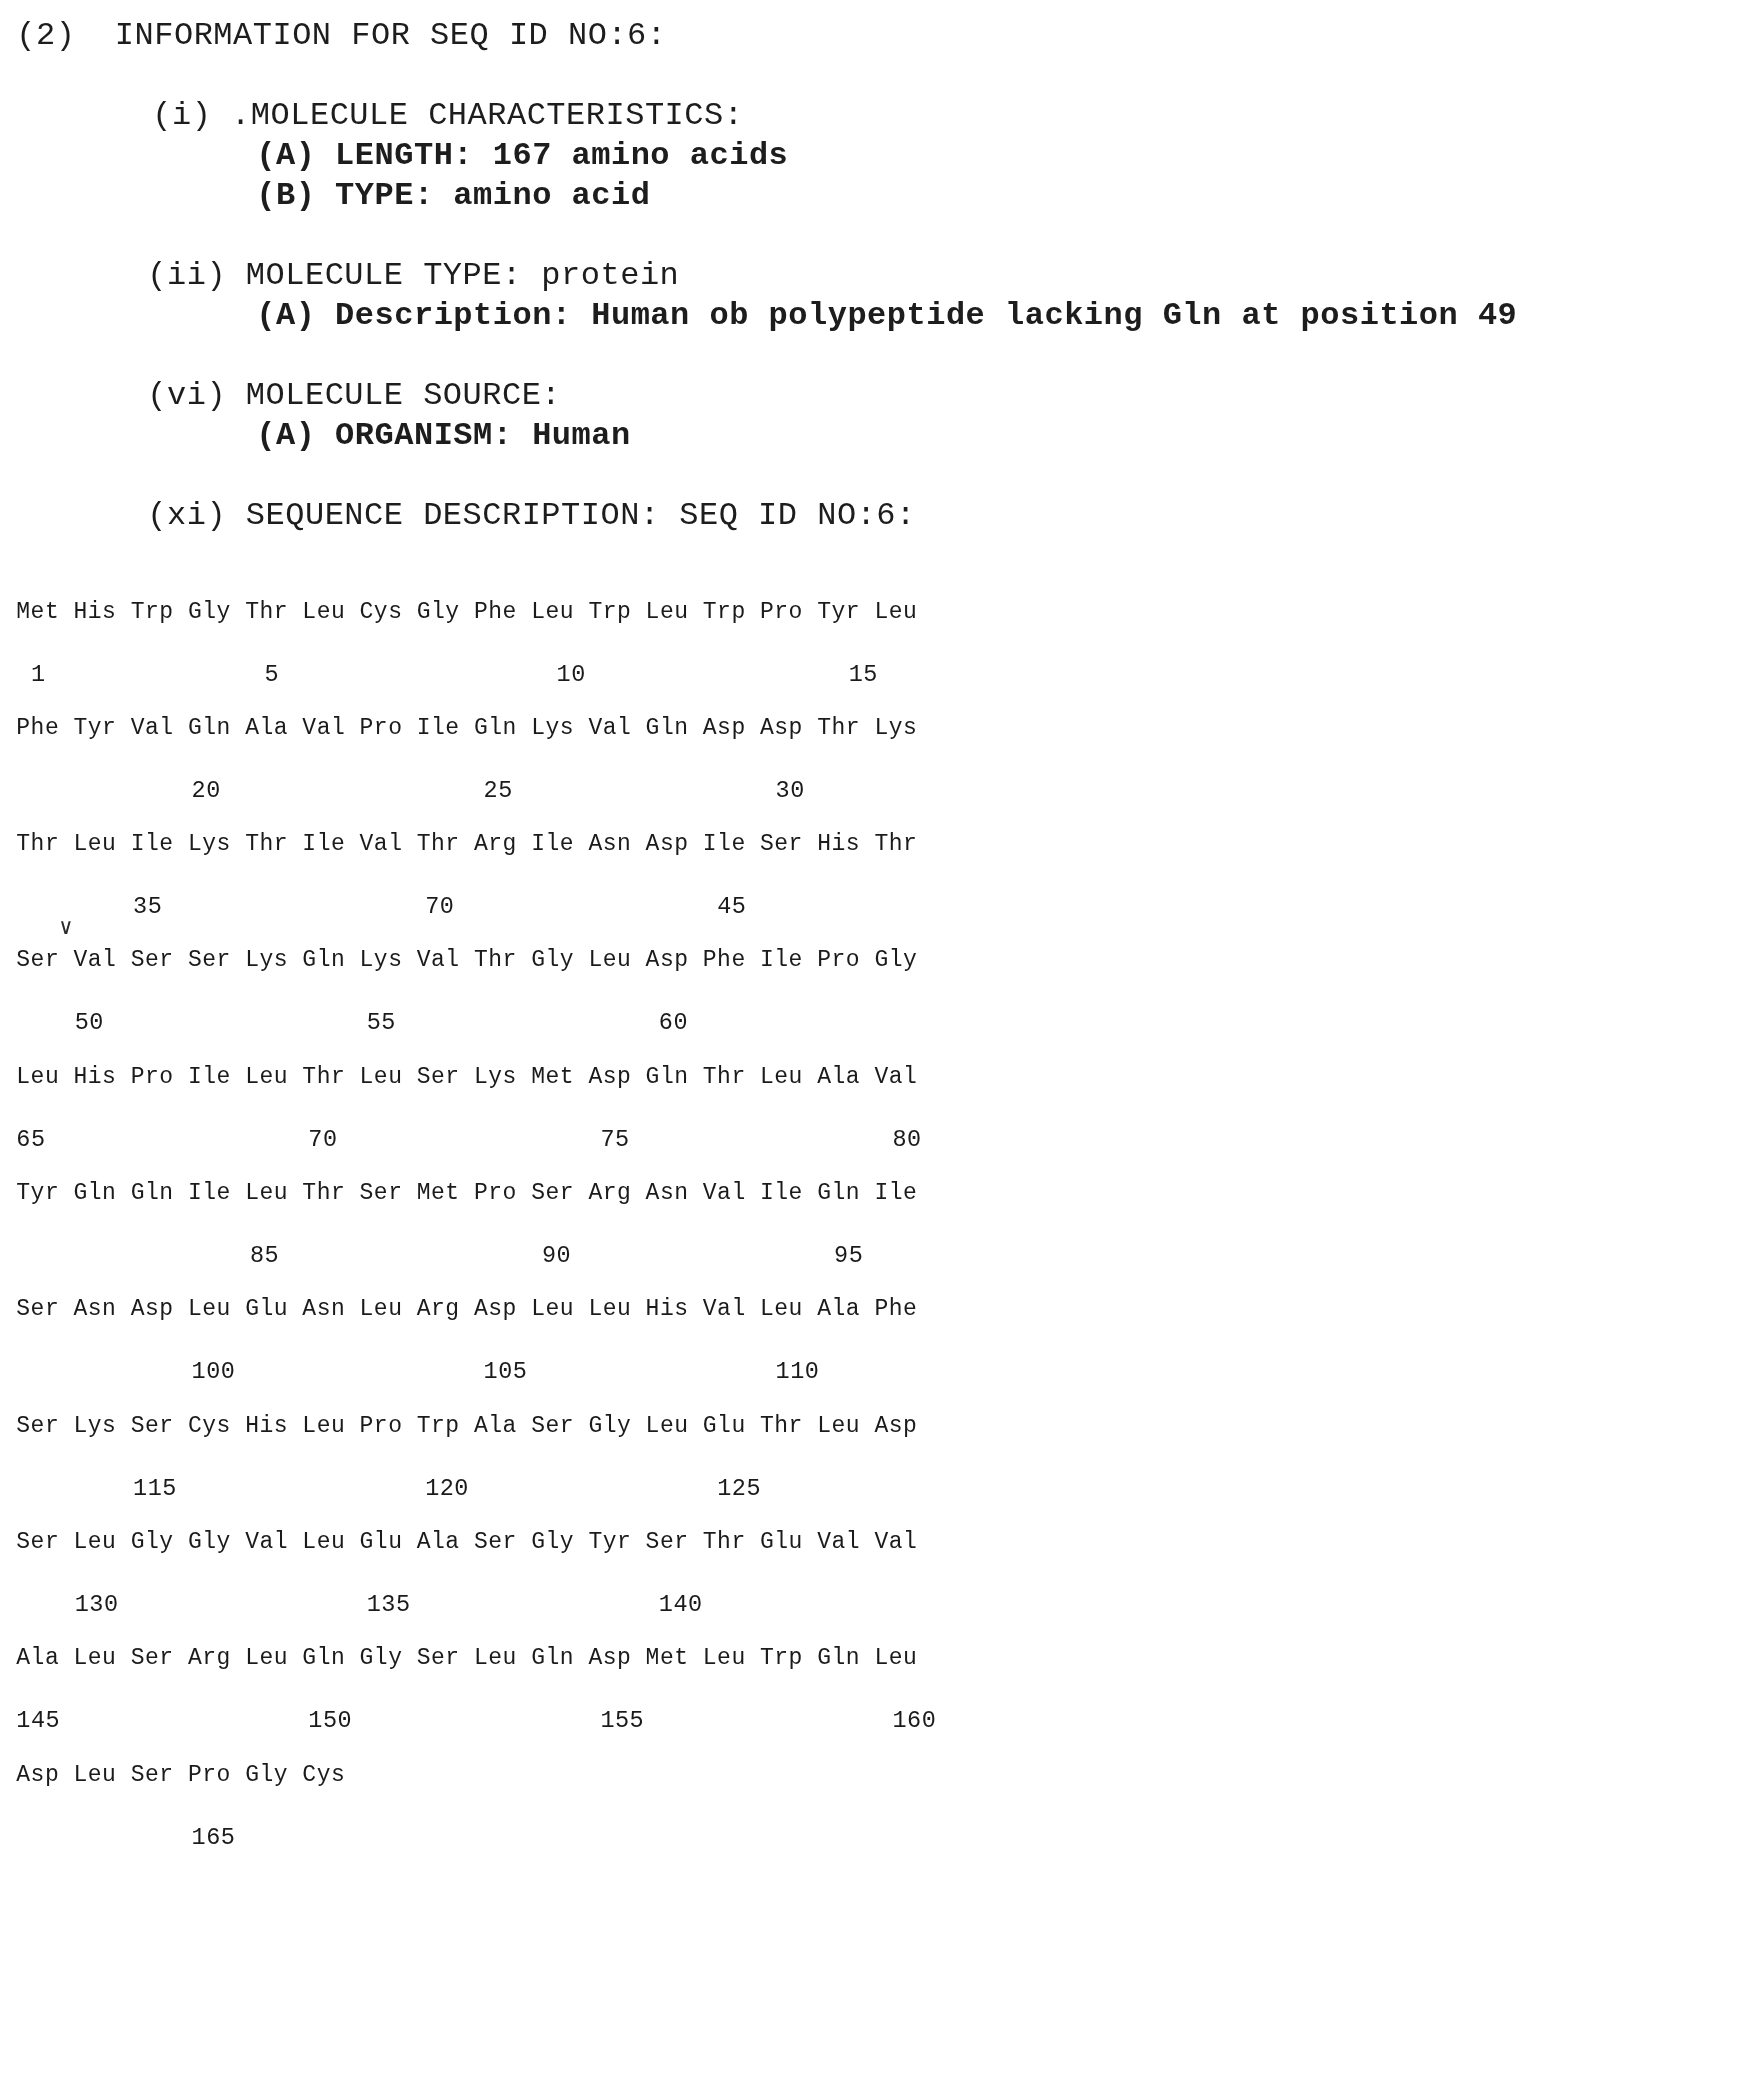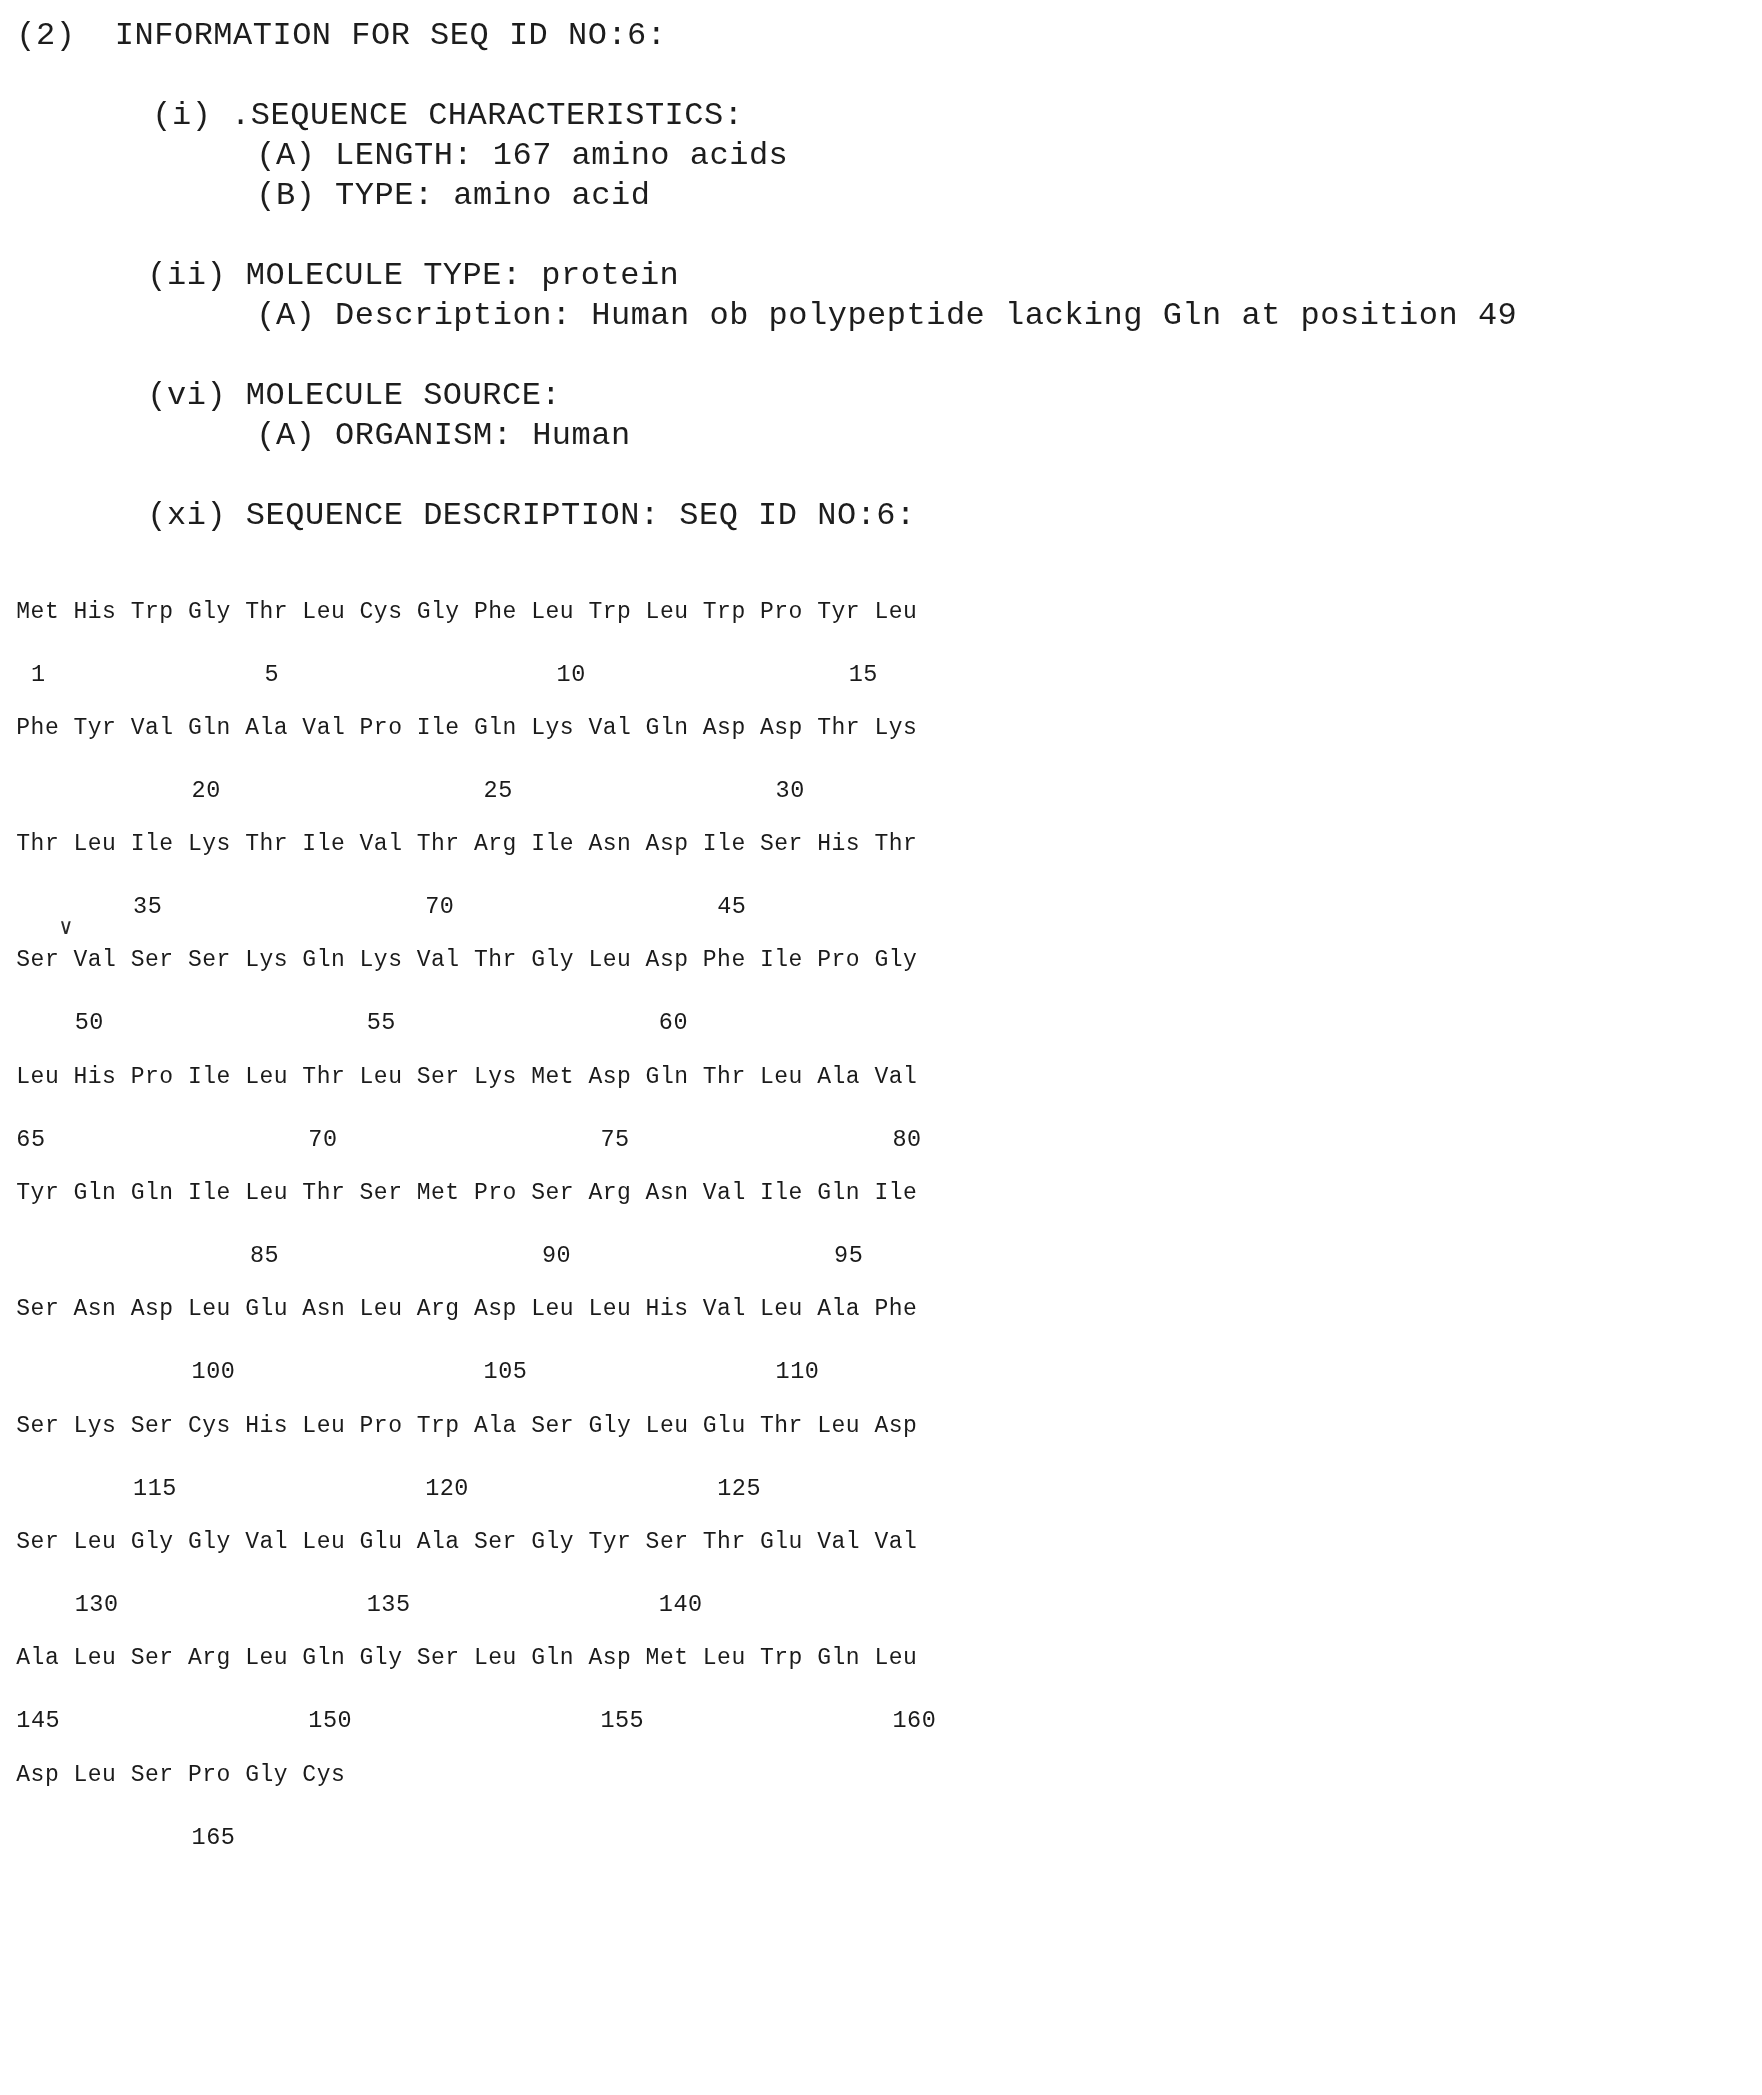--- a/index.html
+++ b/index.html
@@ -31,21 +31,21 @@
     line-height: 40px;
     letter-spacing: 0.5px;
     white-space: pre;
     color: #1d1d1d;
   }
   .blank {
     height: 40px;
   }
   .indent-1 { padding-left: 0px; }
   .indent-2 { padding-left: 136px; }
-  .indent-3 { padding-left: 240px; }
+  .indent-3 { padding-left: 240px; font-weight: bold; }
   .indent-4 { padding-left: 131px; }
 
   
   .seq-block {
     margin-top: 16.3px;
   }
   .seq-residues {
     font-size: 23px;
     line-height: 38px;
     white-space: pre;
@@ -73,21 +73,21 @@
 </head>
 <body>
 
 <div class="page">
   <div class="doc">
 
     <div class="line indent-1">(2)  INFORMATION FOR SEQ ID NO:6:</div>
 
     <div class="blank"></div>
 
-    <div class="line indent-2">(i) .SEQUENCE CHARACTERISTICS:</div>
+    <div class="line indent-2">(i) .MOLECULE CHARACTERISTICS:</div>
     <div class="line indent-3">(A) LENGTH: 167 amino acids</div>
     <div class="line indent-3">(B) TYPE: amino acid</div>
 
     <div class="blank"></div>
 
     <div class="line indent-4">(ii) MOLECULE TYPE: protein</div>
     <div class="line indent-3">(A) Description: Human ob polypeptide lacking Gln at position 49</div>
 
     <div class="blank"></div>
 

